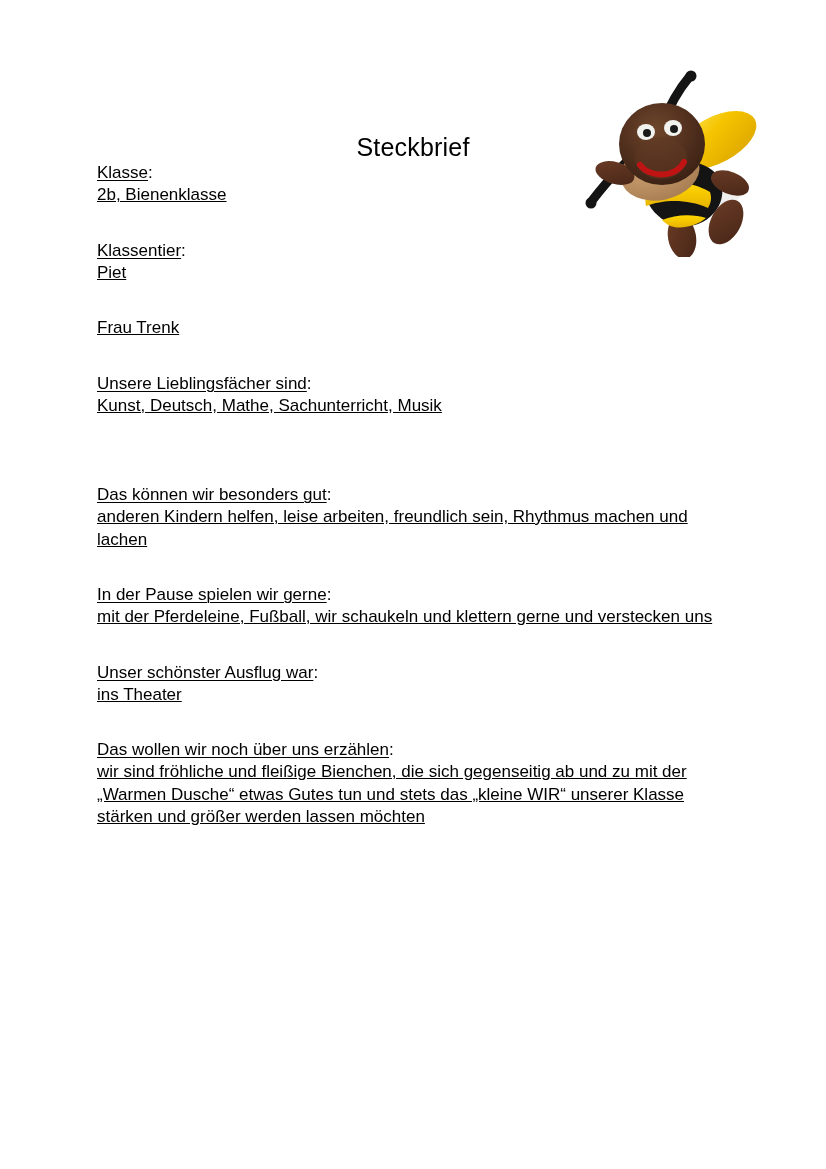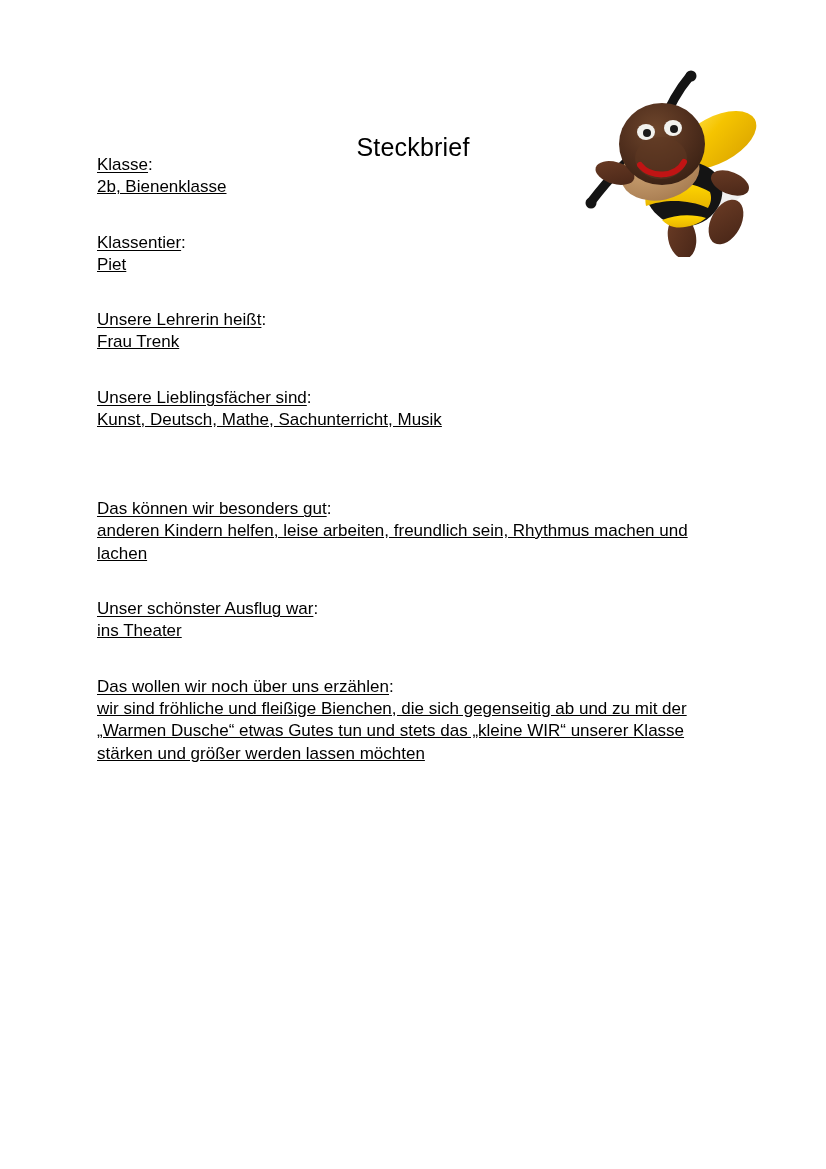--- a/index.html
+++ b/index.html
@@ -34,21 +34,21 @@
   }
 
   
   .content {
     position: absolute;
     left: 97px;
     top: 154px;
     width: 640px;
   }
   .section {
-    margin: 0 0 33px 0;
+    margin: 8px 0 33px 0;
   }
   .section.wide-gap {
     margin-bottom: 67px;
   }
   .section-label {
     display: block;
     font-size: 17px;
     line-height: 22px;
     white-space: nowrap;
   }
@@ -184,34 +184,37 @@
       <span class="section-label"><span class="lbl-text">Klasse</span><span class="lbl-colon">:</span></span>
       <span class="section-value">2b, Bienenklasse</span>
     </div>
 
     <div class="section">
       <span class="section-label"><span class="lbl-text">Klassentier</span><span class="lbl-colon">:</span></span>
       <span class="section-value">Piet</span>
     </div>
 
     <div class="section">
-      <span class="section-label"><span class="lbl-text">Unsere Lehrerin heißt</span><span class="lbl-colon">:</span></span>
       <span class="section-value">Frau Trenk</span>
     </div>
 
     <div class="section wide-gap">
       <span class="section-label"><span class="lbl-text">Unsere Lieblingsfächer sind</span><span class="lbl-colon">:</span></span>
       <span class="section-value">Kunst, Deutsch, Mathe, Sachunterricht, Musik</span>
     </div>
 
     <div class="section">
       <span class="section-label"><span class="lbl-text">Das können wir besonders gut</span><span class="lbl-colon">:</span></span>
       <span class="section-value">anderen Kindern helfen, leise arbeiten, freundlich sein, Rhythmus machen und lachen</span>
     </div>
 
+    <div class="section">
+      <span class="section-label"><span class="lbl-text">In der Pause spielen wir gerne</span><span class="lbl-colon">:</span></span>
+      <span class="section-value">mit der Pferdeleine, Fußball, wir schaukeln und klettern gerne und verstecken uns</span>
+    </div>
 
     <div class="section">
       <span class="section-label"><span class="lbl-text">Unser schönster Ausflug war</span><span class="lbl-colon">:</span></span>
       <span class="section-value">ins Theater</span>
     </div>
 
     <div class="section">
       <span class="section-label"><span class="lbl-text">Das wollen wir noch über uns erzählen</span><span class="lbl-colon">:</span></span>
       <span class="section-value">wir sind fröhliche und fleißige Bienchen, die sich gegenseitig ab und zu mit der „Warmen Dusche“ etwas Gutes tun und stets das „kleine WIR“ unserer Klasse stärken und größer werden lassen möchten</span>
     </div>

